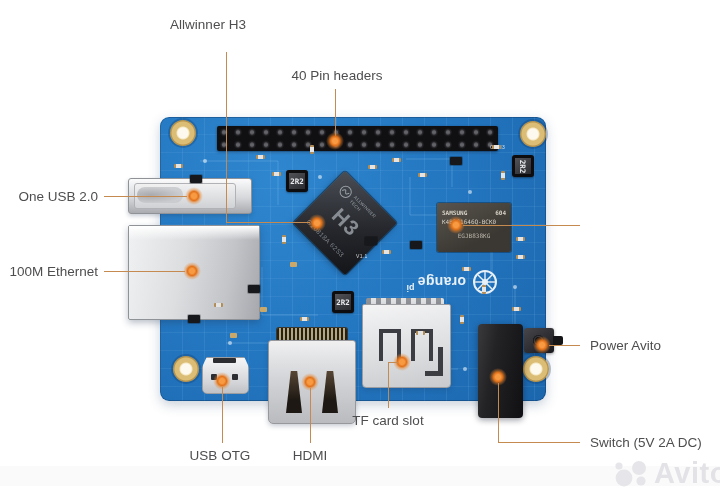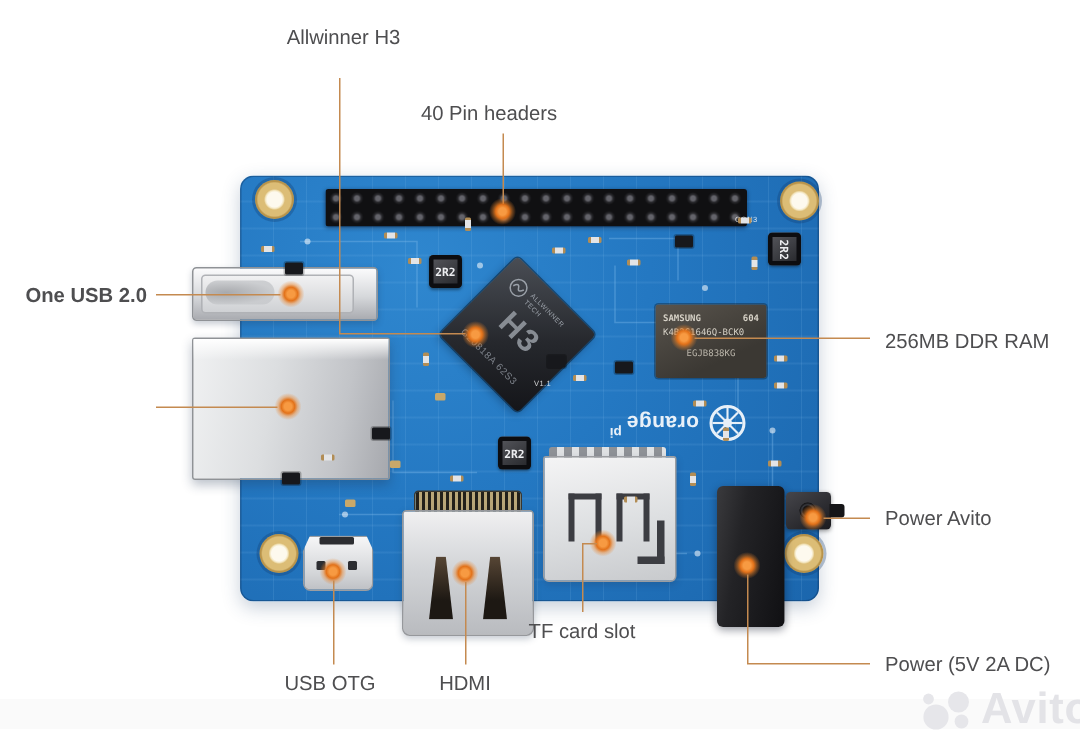--- a/index.html
+++ b/index.html
@@ -114,21 +114,21 @@
   .cmp{position:absolute;border-radius:1px;}
   .r{width:9px;height:4px;background:linear-gradient(90deg,#b28d55 0 2px,#e3e4e6 2px 7px,#b28d55 7px);}
   .rv{width:4px;height:9px;background:linear-gradient(0deg,#b28d55 0 2px,#e3e4e6 2px 7px,#b28d55 7px);}
   .k{width:12px;height:8px;background:#17181c;box-shadow:0 0 0 1px rgba(0,0,0,.25);}
   .y{width:7px;height:5px;background:#c9a869;}
   .ss{position:absolute;color:rgba(255,255,255,.8);font-size:5px;letter-spacing:.3px;}
 
   
   .lbl{position:absolute;font-size:13.5px;color:#4e4e50;white-space:nowrap;line-height:16px;}
   .ctr{transform:translateX(-50%);}
-  .rgt{transform:translateX(-100%);font-weight:bold;}
+  .rgt{transform:translateX(-100%);}
   .seg{position:absolute;background:#c48a50;}
   .seg.sh{height:1px;}
   .seg.sv{width:1px;}
   .dot{position:absolute;width:18px;height:18px;border-radius:50%;
     background:radial-gradient(circle,#f79a42 0 2.5px,#e2721a 4.5px,rgba(234,130,40,.45) 6.5px,rgba(234,130,40,0) 9px);}
 
   
   .wm{position:absolute;left:610px;top:456px;display:flex;align-items:center;gap:2px;}
   .wm-text{font-size:29px;font-weight:bold;color:#e3e3e7;letter-spacing:.5px;}
 </style>
@@ -280,39 +280,39 @@
     <i class="cmp r" style="left:302px;top:150px"></i>
     <i class="cmp rv" style="left:322px;top:168px"></i>
     <i class="cmp k" style="left:28px;top:198px"></i>
     <i class="cmp r" style="left:54px;top:186px"></i>
     <i class="cmp y" style="left:70px;top:216px"></i>
     <i class="cmp r" style="left:256px;top:214px"></i>
     <i class="cmp rv" style="left:300px;top:198px"></i>
     <i class="cmp r" style="left:352px;top:190px"></i>
   </div>
 
-  <div class="lbl ctr" style="left:229px;top:17px">Allwinner H3</div>
+  <div class="lbl ctr" style="left:208px;top:17px">Allwinner H3</div>
   <i class="seg sv" style="left:226px;top:52px;height:170px"></i>
   <i class="seg sh" style="left:226px;top:222px;width:84px"></i>
   <i class="dot" style="left:308px;top:214px"></i>
 
-  <div class="lbl ctr" style="left:326px;top:68px">40 Pin headers</div>
+  <div class="lbl ctr" style="left:337px;top:68px">40 Pin headers</div>
   <i class="seg sv" style="left:335px;top:89px;height:47px"></i>
   <i class="dot" style="left:326px;top:132px"></i>
 
   <div class="lbl rgt" style="left:98px;top:189px">One USB 2.0</div>
   <i class="seg sh" style="left:104px;top:196px;width:83px"></i>
   <i class="dot" style="left:185px;top:187px"></i>
 
+  <div class="lbl rgt" style="left:98px;top:264px">100M Ethernet</div>
   <i class="seg sh" style="left:104px;top:271px;width:81px"></i>
   <i class="dot" style="left:183px;top:262px"></i>
 
   <i class="dot" style="left:447px;top:216px"></i>
   <i class="seg sh" style="left:463px;top:225px;width:117px"></i>
-  <div class="lbl" style="left:590px;top:220px">256MB DDR RAM</div>
 
   <i class="dot" style="left:533px;top:336px"></i>
   <i class="seg sh" style="left:549px;top:345px;width:31px"></i>
   <div class="lbl" style="left:590px;top:338px">Power Avito</div>
 
   <i class="dot" style="left:393px;top:353px"></i>
   <i class="seg sh" style="left:388px;top:362px;width:10px"></i>
   <i class="seg sv" style="left:388px;top:362px;height:46px"></i>
   <div class="lbl ctr" style="left:388px;top:413px">TF card slot</div>
 
@@ -320,21 +320,21 @@
   <i class="seg sv" style="left:222px;top:387px;height:56px"></i>
   <div class="lbl ctr" style="left:220px;top:448px">USB OTG</div>
 
   <i class="dot" style="left:301px;top:373px"></i>
   <i class="seg sv" style="left:310px;top:388px;height:55px"></i>
   <div class="lbl ctr" style="left:310px;top:448px">HDMI</div>
 
   <i class="dot" style="left:489px;top:368px"></i>
   <i class="seg sv" style="left:498px;top:383px;height:59px"></i>
   <i class="seg sh" style="left:498px;top:442px;width:82px"></i>
-  <div class="lbl" style="left:590px;top:435px">Power (5V 2A DC)</div>
+  <div class="lbl" style="left:590px;top:435px">Switch (5V 2A DC)</div>
 
   <div class="wm">
     <svg width="42" height="34" viewBox="0 0 42 34">
       <g fill="#e6e6ea">
         <circle cx="9" cy="10" r="3.6"></circle>
         <circle cx="29" cy="12" r="7"></circle>
         <circle cx="14" cy="22" r="8.4"></circle>
         <circle cx="31" cy="25" r="4.6"></circle>
       </g>
     </svg>

